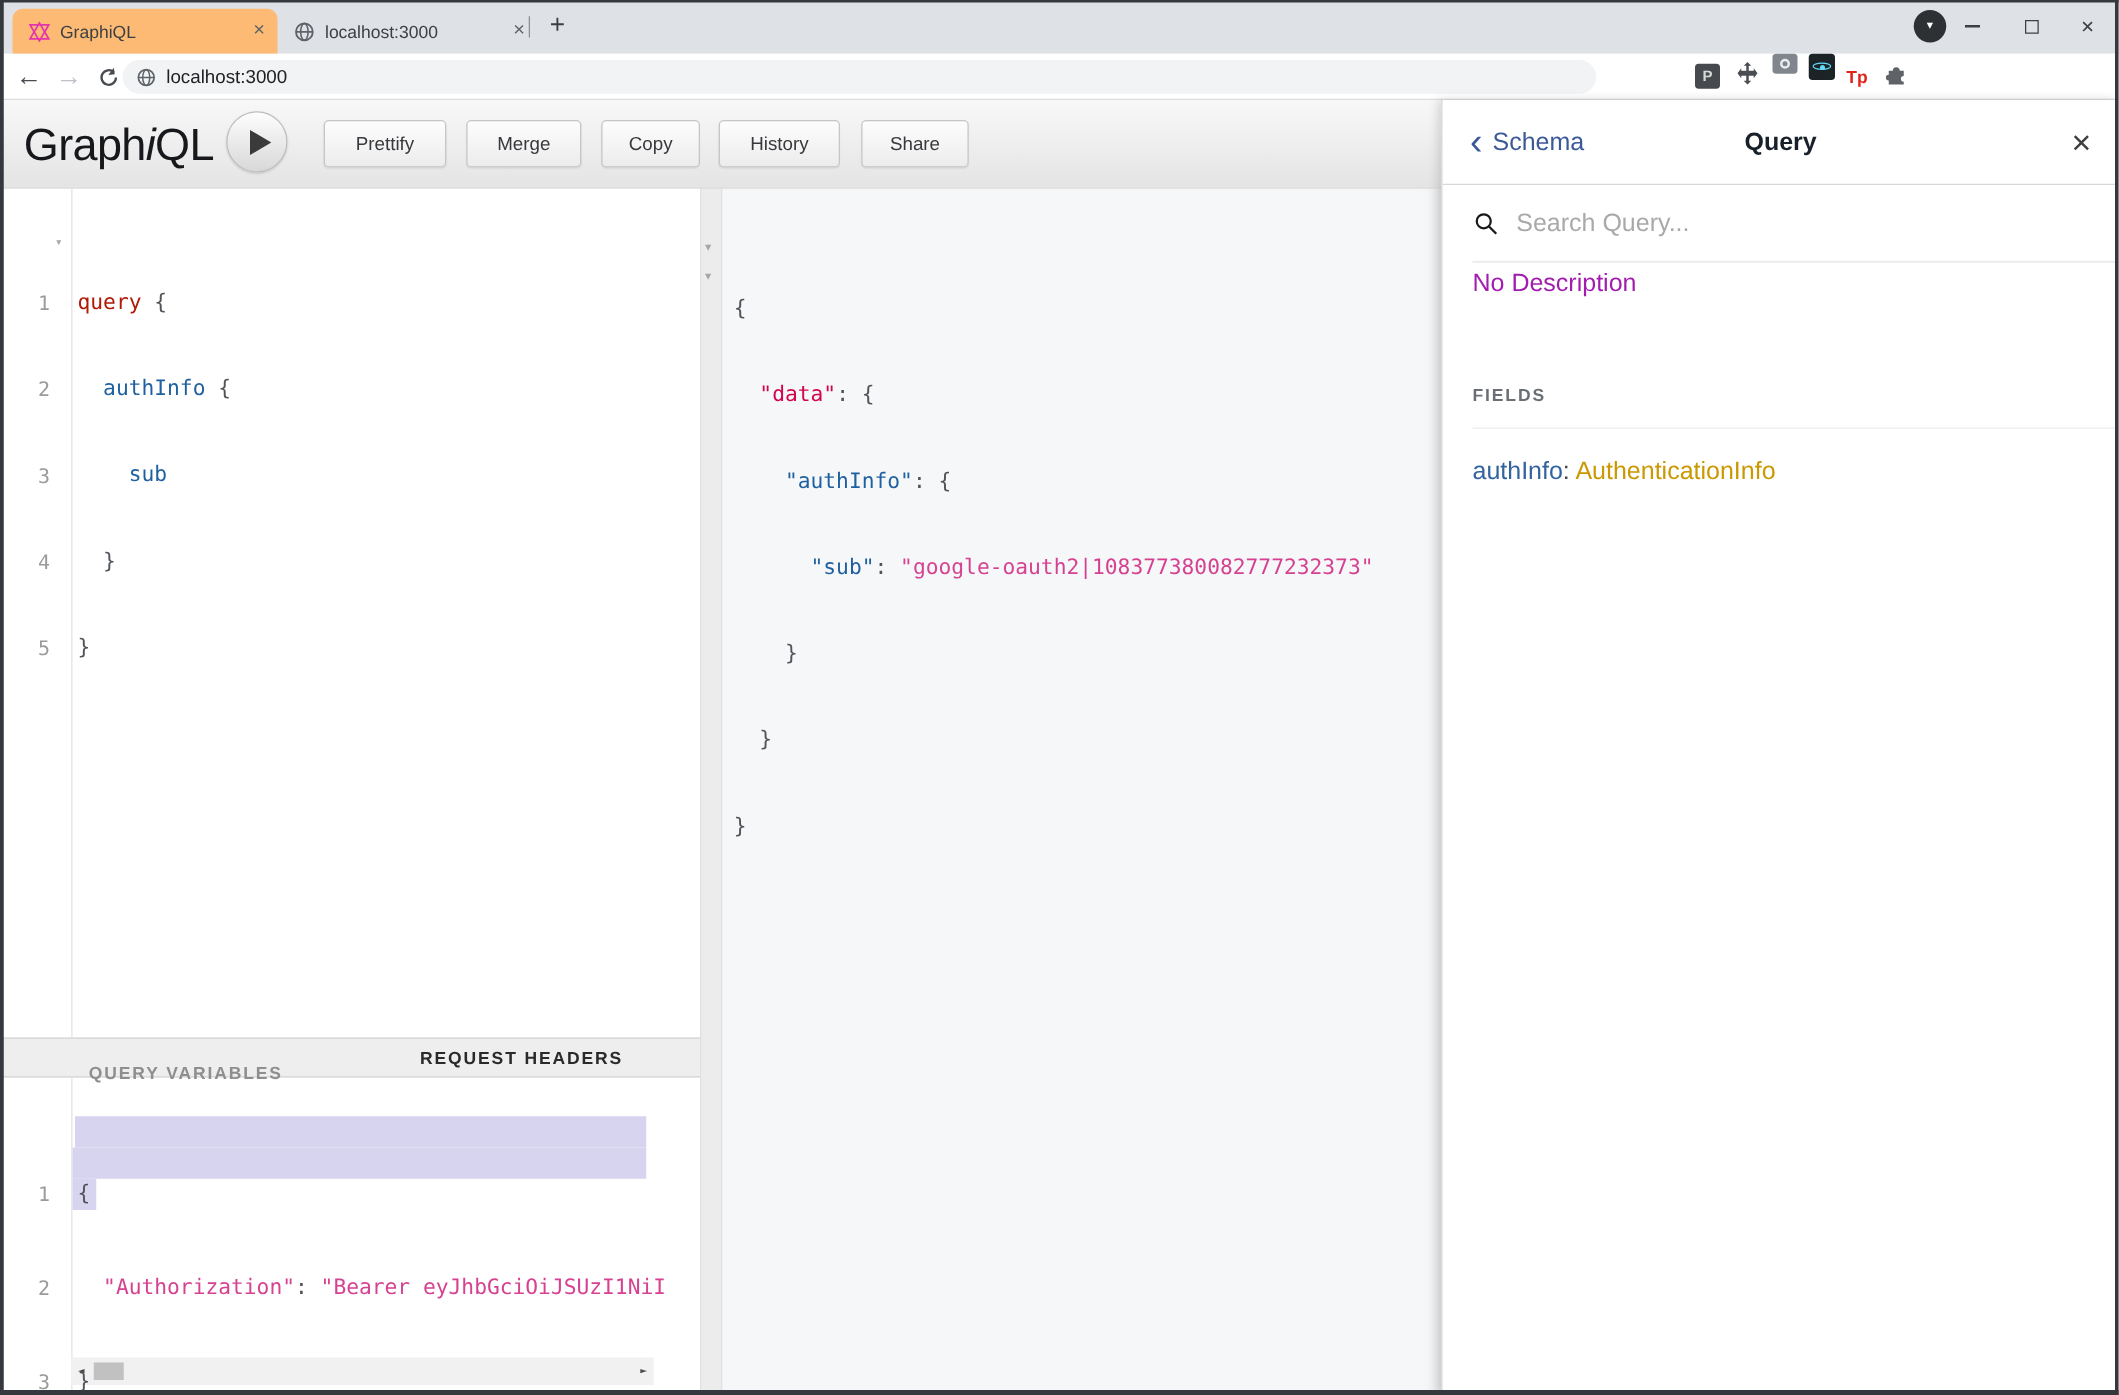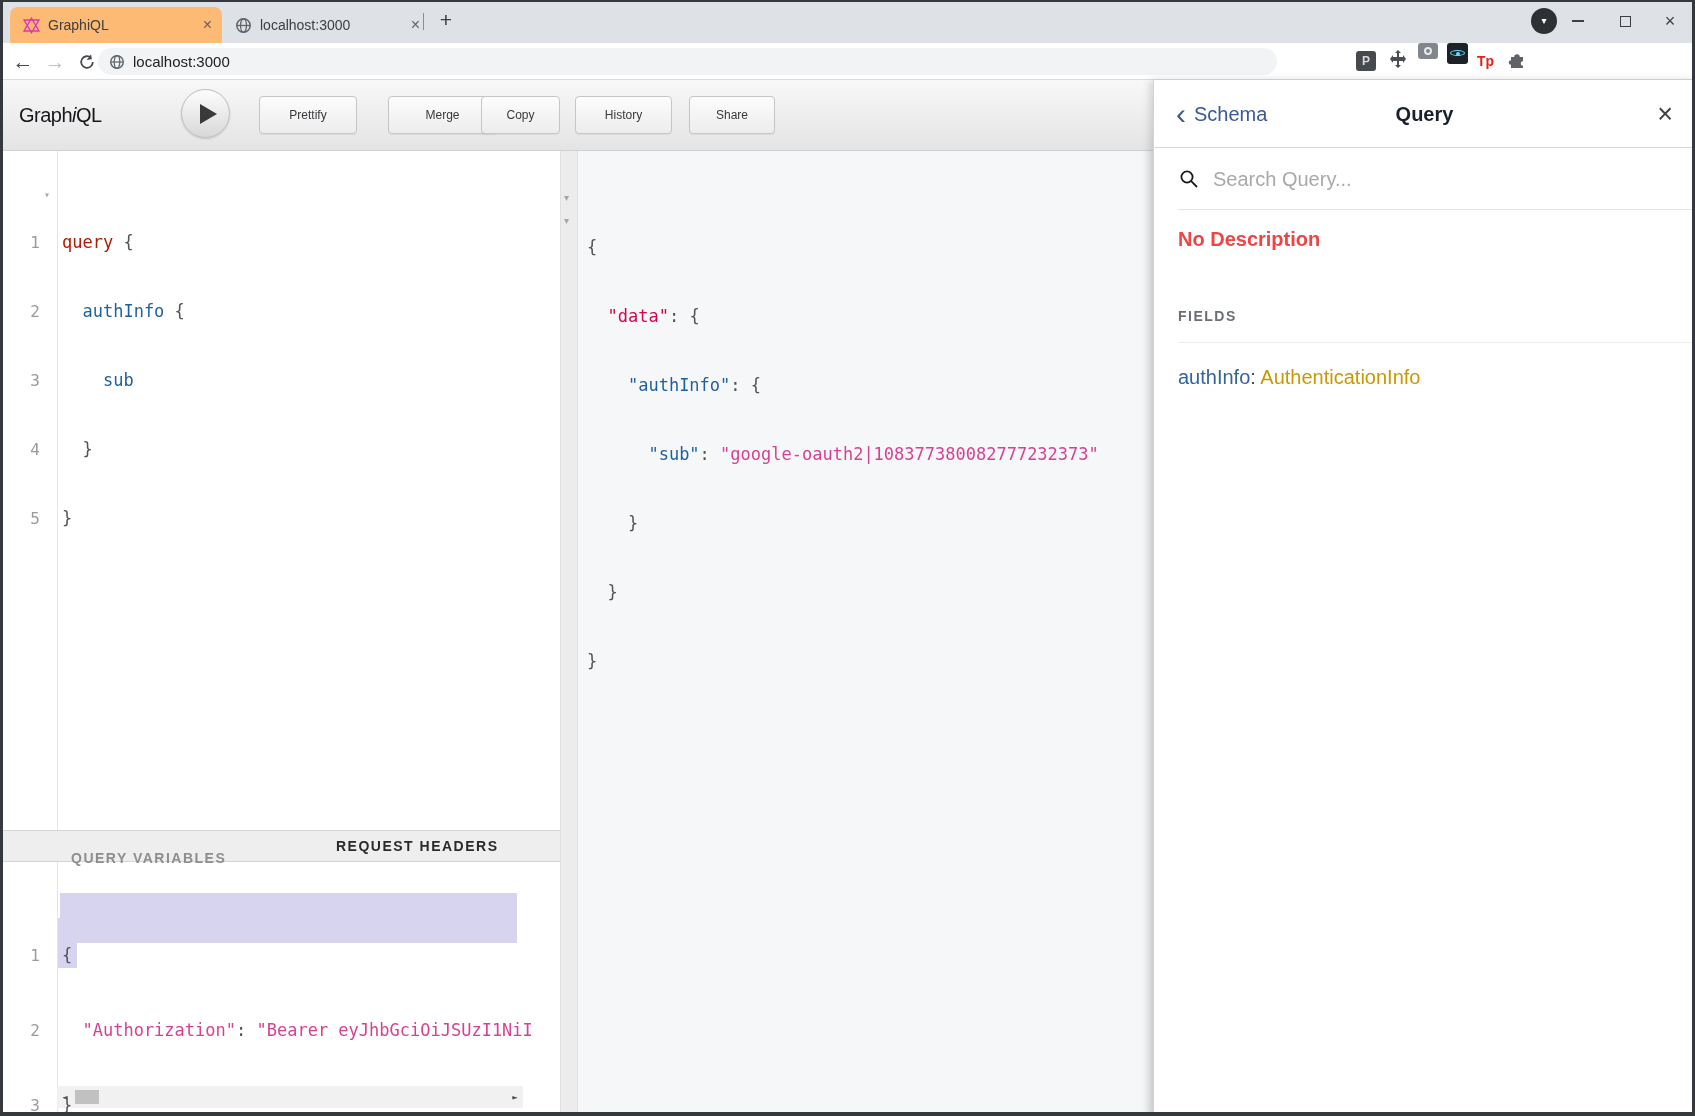--- a/index.html
+++ b/index.html
@@ -63,31 +63,31 @@
   #updatebtn { position:absolute; left:1576px; top:47px; width:108px; height:28px; border:1px solid #34A06A;
                border-radius:14px; display:flex; align-items:center; }
   #updatebtn .lab { font-size:13.5px; color:#137333; margin-left:12px; flex:1; }
   #updatebtn .dots { font-size:14px; color:#137333; margin-right:8px; }
 
   
   #app { position:absolute; left:0; top:80px; width:1695px; height:1036px; background:#fff; }
   #gqltopbar { position:absolute; left:0; top:0; width:1153px; height:71px;
                background:linear-gradient(#F8F8F8,#E4E4E4); border-bottom:1px solid #D0D0D0; }
   #gqllogo { position:absolute; left:19px; top:0; height:71px; display:flex; align-items:center;
-             font-size:20px; color:#16181B; letter-spacing:-0.5px; }
+             font-size:36px; color:#16181B; letter-spacing:-0.5px; }
   #gqllogo .it { font-style:italic; }
   #playbtn { position:absolute; left:181px; top:9px; width:49px; height:49px; border-radius:50%;
              border:1px solid #BDBDBD; background:linear-gradient(#FDFDFD,#D8D8D8);
              box-shadow:0 1px 2px rgba(0,0,0,.15); display:flex; align-items:center; justify-content:center; }
   #playbtn i { display:block; width:0; height:0; border-left:17px solid #3A3A3A;
                border-top:10px solid transparent; border-bottom:10px solid transparent; margin-left:5px; }
   .tbtn { position:absolute; top:16px; height:38px; border:1px solid #C6C6C6; border-radius:4px;
-          background:linear-gradient(#FDFDFD,#ECECEC); color:#37393C; font-size:12px;
+          background:linear-gradient(#FDFDFD,#ECECEC); color:#37393C; font-size:15px;
           display:flex; align-items:center; justify-content:center; box-shadow:0 1px 1px rgba(0,0,0,.06); }
-  #btn-prettify { left:259px; width:98px; } #btn-merge { left:388px; width:109px; }
+  #btn-prettify { left:259px; width:98px; } #btn-merge { left:373px; width:92px; }
   #btn-copy { left:481px; width:79px; } #btn-history { left:575px; width:97px; }
   #btn-share { left:689px; width:86px; }
 
   
   .mono { font-family:"DejaVu Sans Mono", monospace; font-size:17px; white-space:pre; }
   #leftcol { position:absolute; left:0; top:71px; width:560px; height:965px; background:#fff; }
   .gutline { position:absolute; left:57px; top:0; bottom:0; width:1px; background:#E4E4E4; }
   #qeditor { position:absolute; left:0; top:0; width:560px; height:679px; overflow:hidden; }
   #qeditor .nums, #heditor .nums { position:absolute; left:0; top:0; width:57px; text-align:right;
         padding-right:17px; color:#9B9B9B; font-family:"DejaVu Sans Mono",monospace; font-size:16px; }
@@ -138,21 +138,21 @@
               justify-content:center; font-size:20px; font-weight:bold; color:#18202A; }
   #docclose { position:absolute; right:22px; top:0; height:68px; display:flex; align-items:center;
               font-size:27px; font-weight:300; color:#3F3F3F; }
   #docsearch { position:absolute; left:0; top:68px; width:100%; height:62px; }
   #docsearch .brd { position:absolute; left:24px; right:0; bottom:0; height:1px; background:#E4E4E4; }
   #docsearch svg { position:absolute; left:25px; top:21px; }
   #docsearch input { position:absolute; left:57px; top:14px; width:420px; height:34px; border:none;
                      outline:none; background:transparent; font-size:20px; color:#8b5cf6;
                      font-family:"Liberation Sans",sans-serif; }
   #docsearch input::placeholder { color:#A9A9A9; }
-  #nodesc { position:absolute; left:24px; top:148px; font-size:20px; color:#ef4444;font-weight:bold; }
+  #nodesc { position:absolute; left:24px; top:136px; font-size:20px; color:#a21caf; }
   #fieldshead { position:absolute; left:24px; top:228px; font-size:14px; font-weight:bold;
                 letter-spacing:1.5px; color:#6B6F75; }
   #fieldsrule { position:absolute; left:24px; right:0; top:262px; height:1px; background:#ECECEC; }
   #fieldrow { position:absolute; left:24px; top:286px; font-size:20px; }
   #fieldrow .fname { color:#33639F; } #fieldrow .fsep { color:#444; } #fieldrow .ftype { color:#CA9800; }
   #fielddesc { position:absolute; left:30px; top:334px; font-size:20px; color:#73777D; }
 </style>
 </head>
 <body>
 

